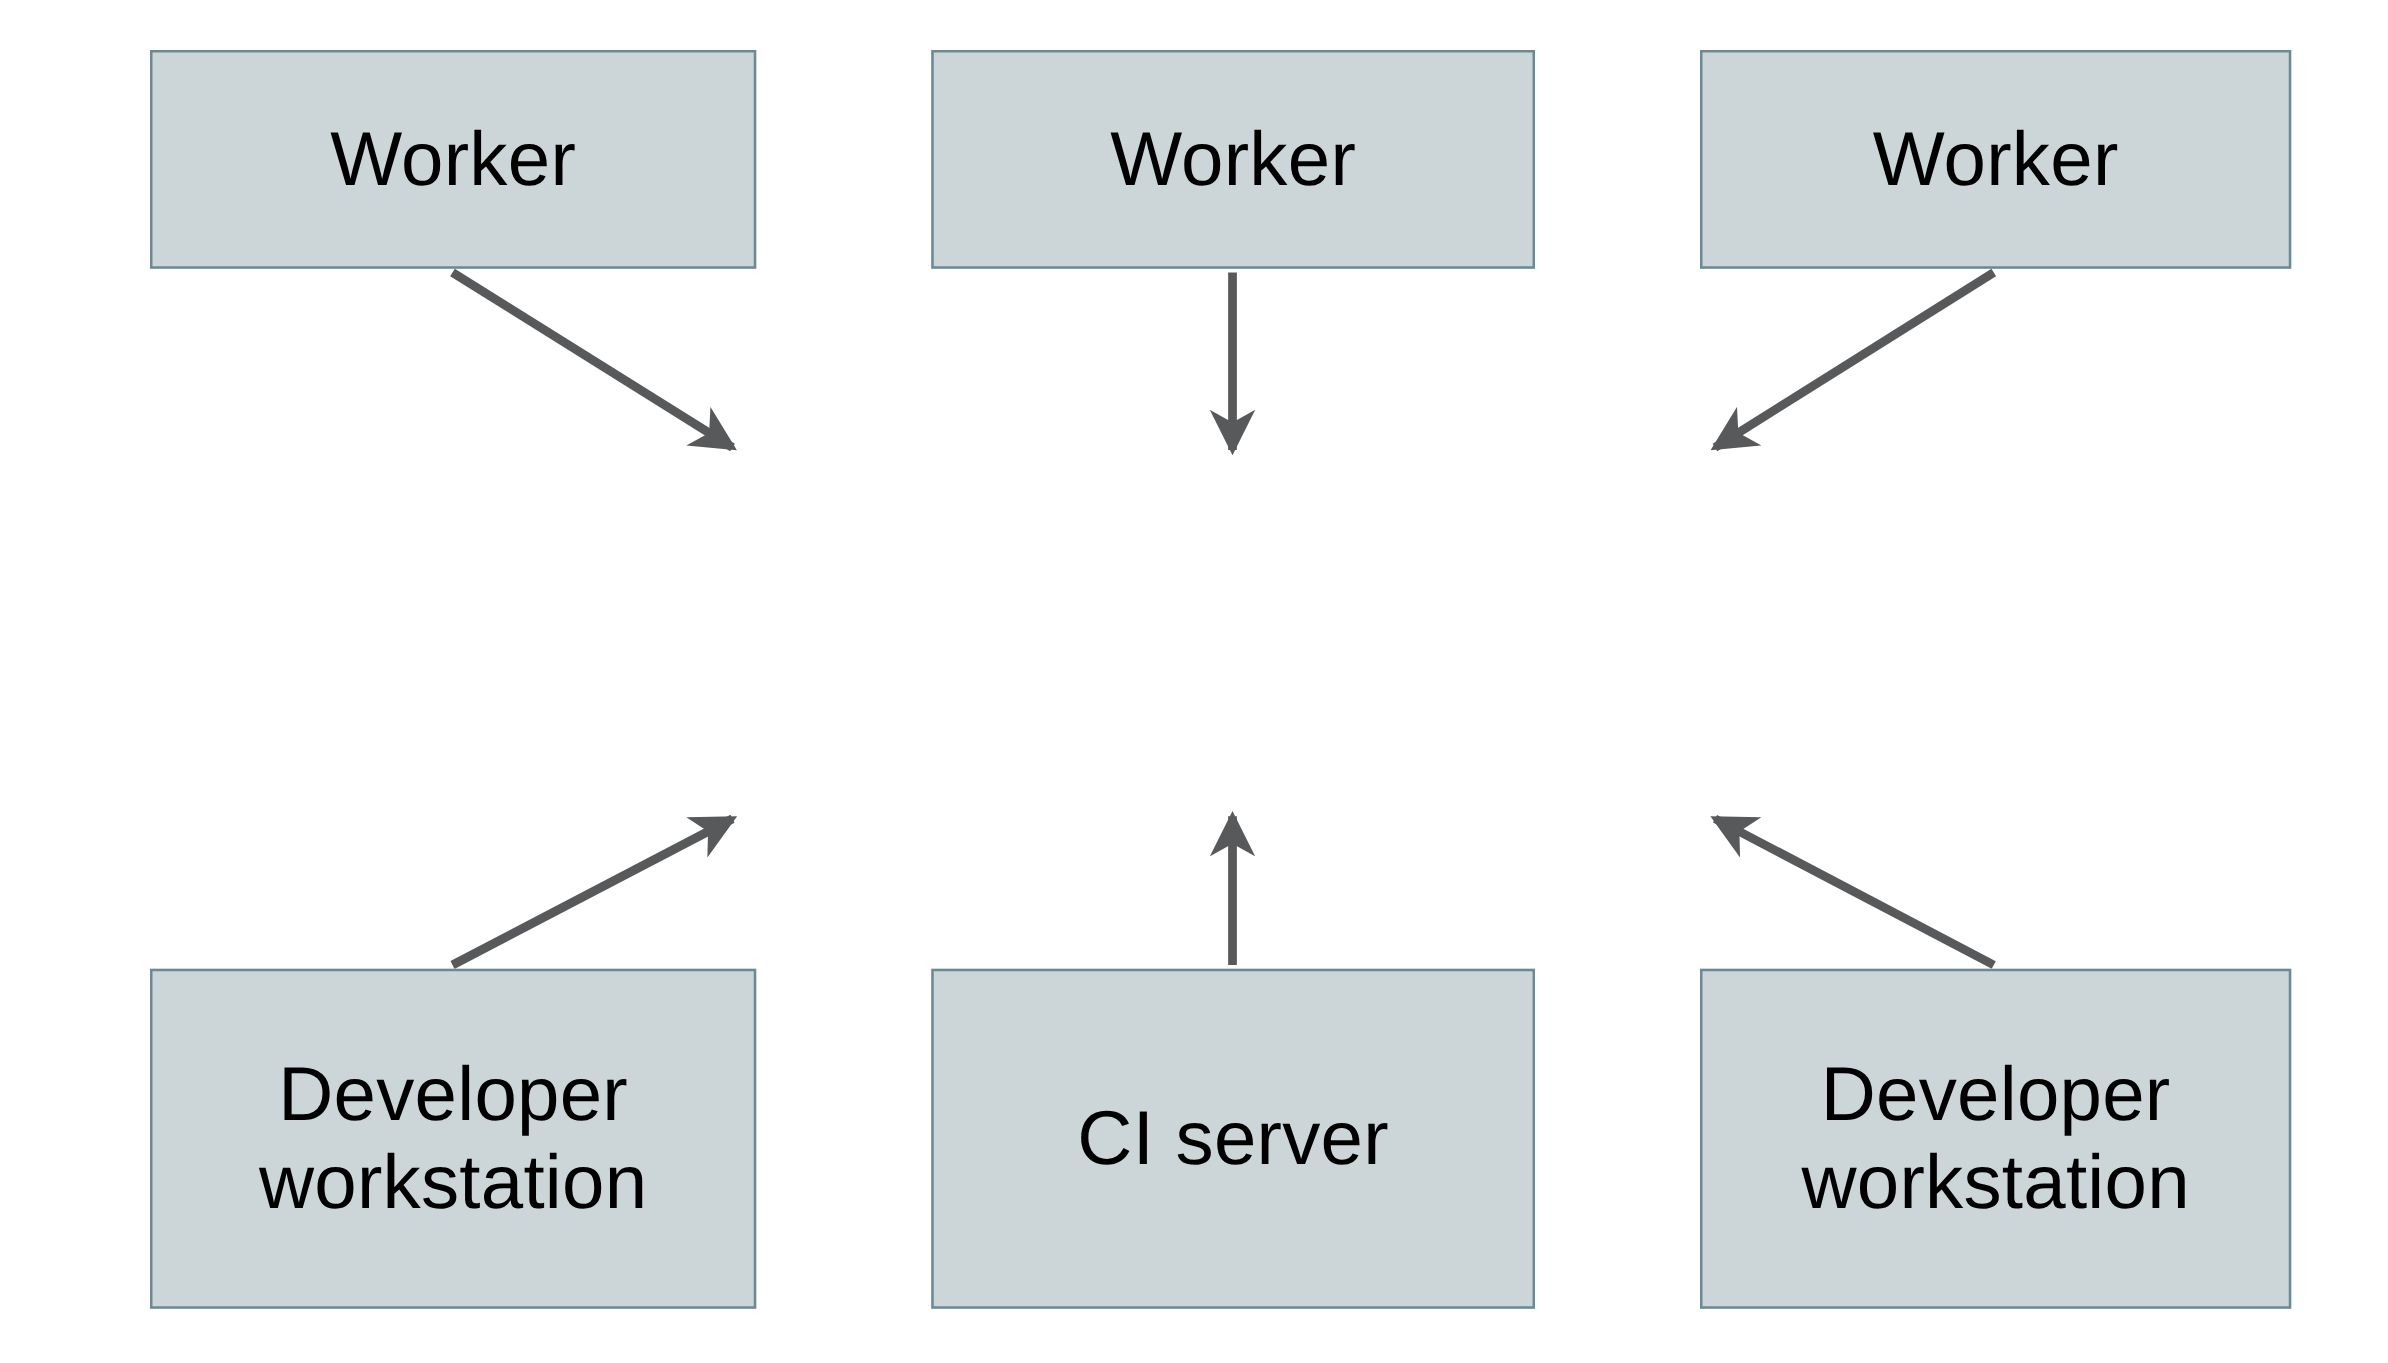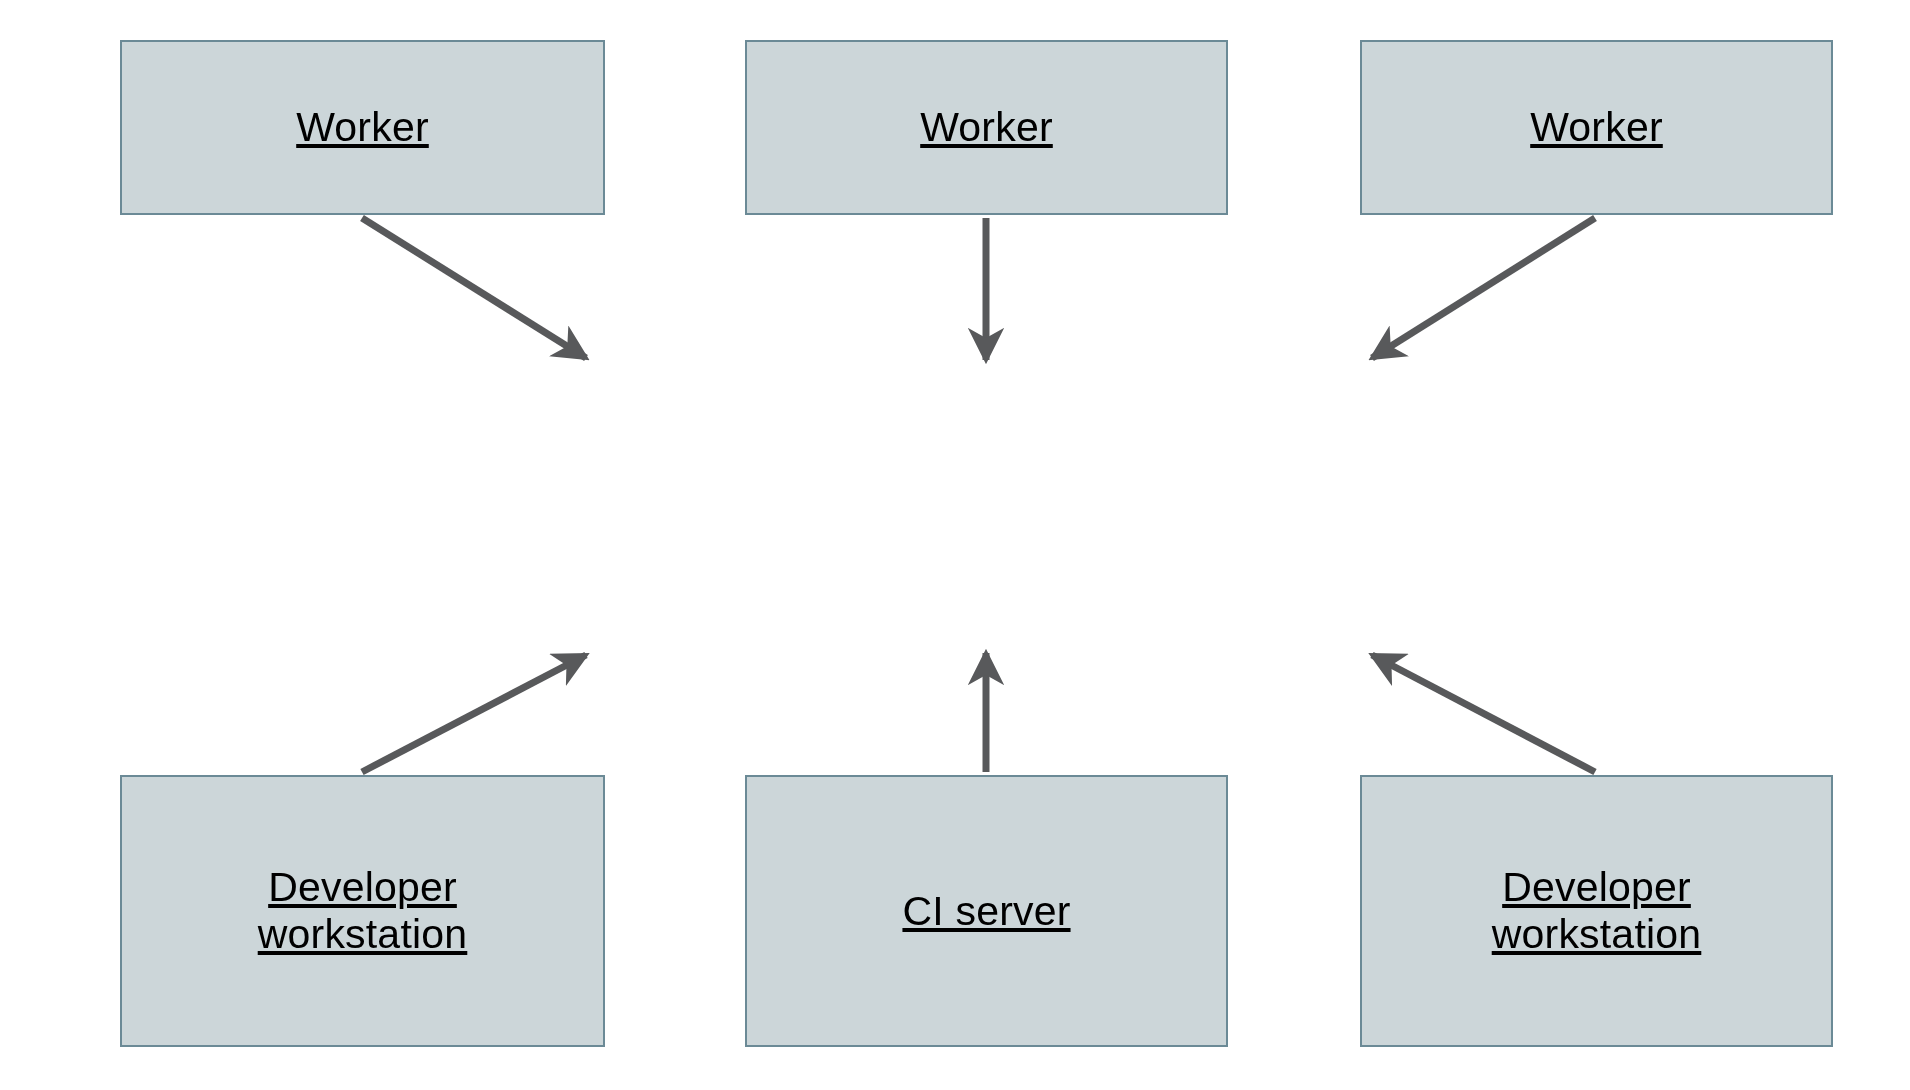--- a/index.html
+++ b/index.html
@@ -31,27 +31,26 @@
     box-sizing: border-box;
     background: #ccd6d9;
     border: 2px solid #6b8a96;
     display: flex;
     align-items: center;
     justify-content: center;
     text-align: center;
   }
   .node-label {
     color: #000000;
-    font-size: 41px;
+    font-size: 61px;
     line-height: 1.14;
     font-weight: 400;
     letter-spacing: 0.2px;
     white-space: pre-line;
     padding: 0 12px;
-    text-decoration: underline;
   }
   
   #node-worker-1 { left: 120px;  top: 40px;  width: 485px; height: 175px; }
   #node-worker-2 { left: 745px;  top: 40px;  width: 483px; height: 175px; }
   #node-worker-3 { left: 1360px; top: 40px;  width: 473px; height: 175px; }
   #node-build-master { left: 592px; top: 370px; width: 767px; height: 273px; }
   #node-dev-ws-1 { left: 120px;  top: 775px; width: 485px; height: 272px; }
   #node-ci-server { left: 745px;  top: 775px; width: 483px; height: 272px; text-align: center; }
   #node-dev-ws-2 { left: 1360px; top: 775px; width: 473px; height: 272px; }
 </style>

